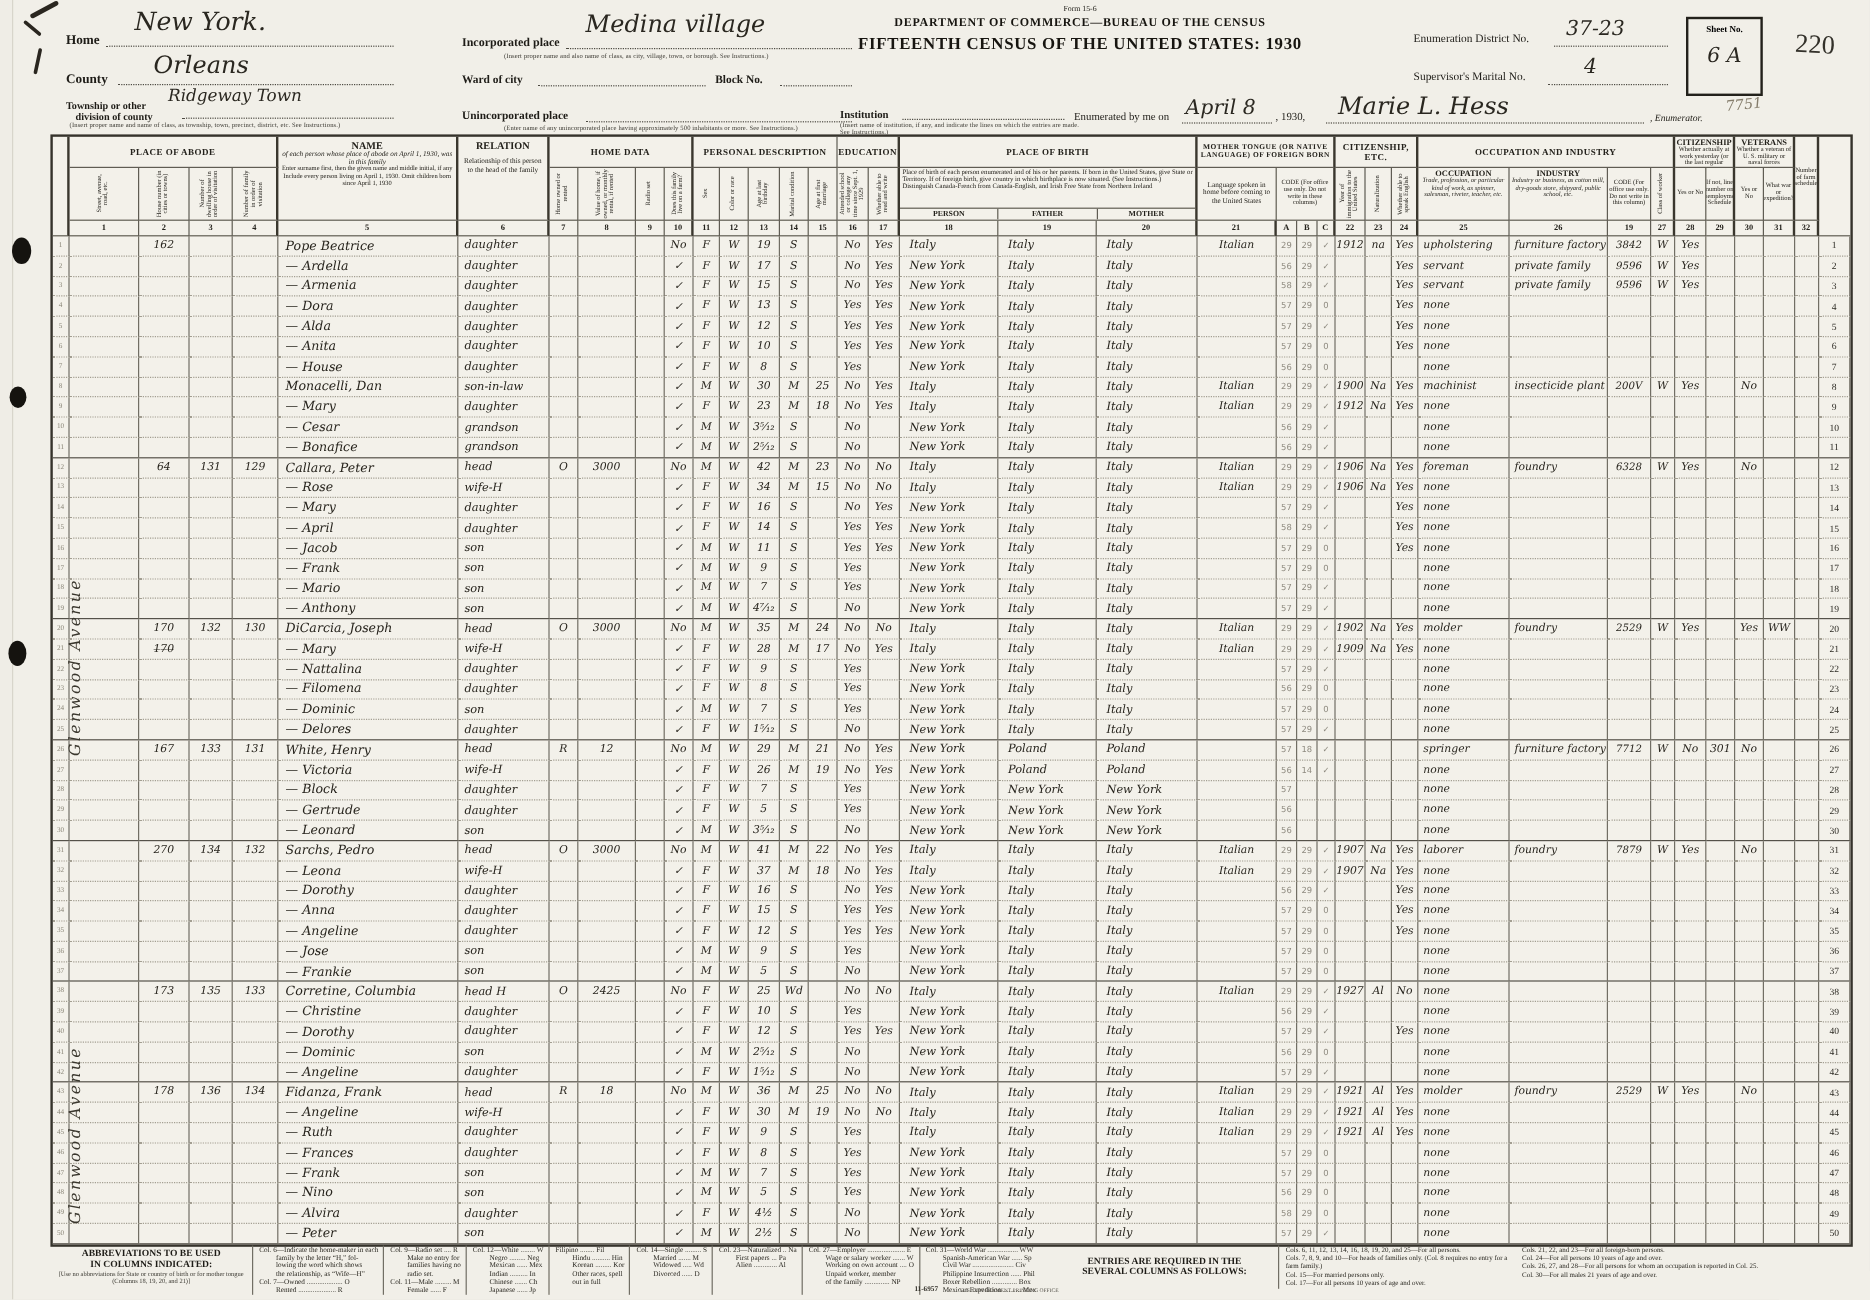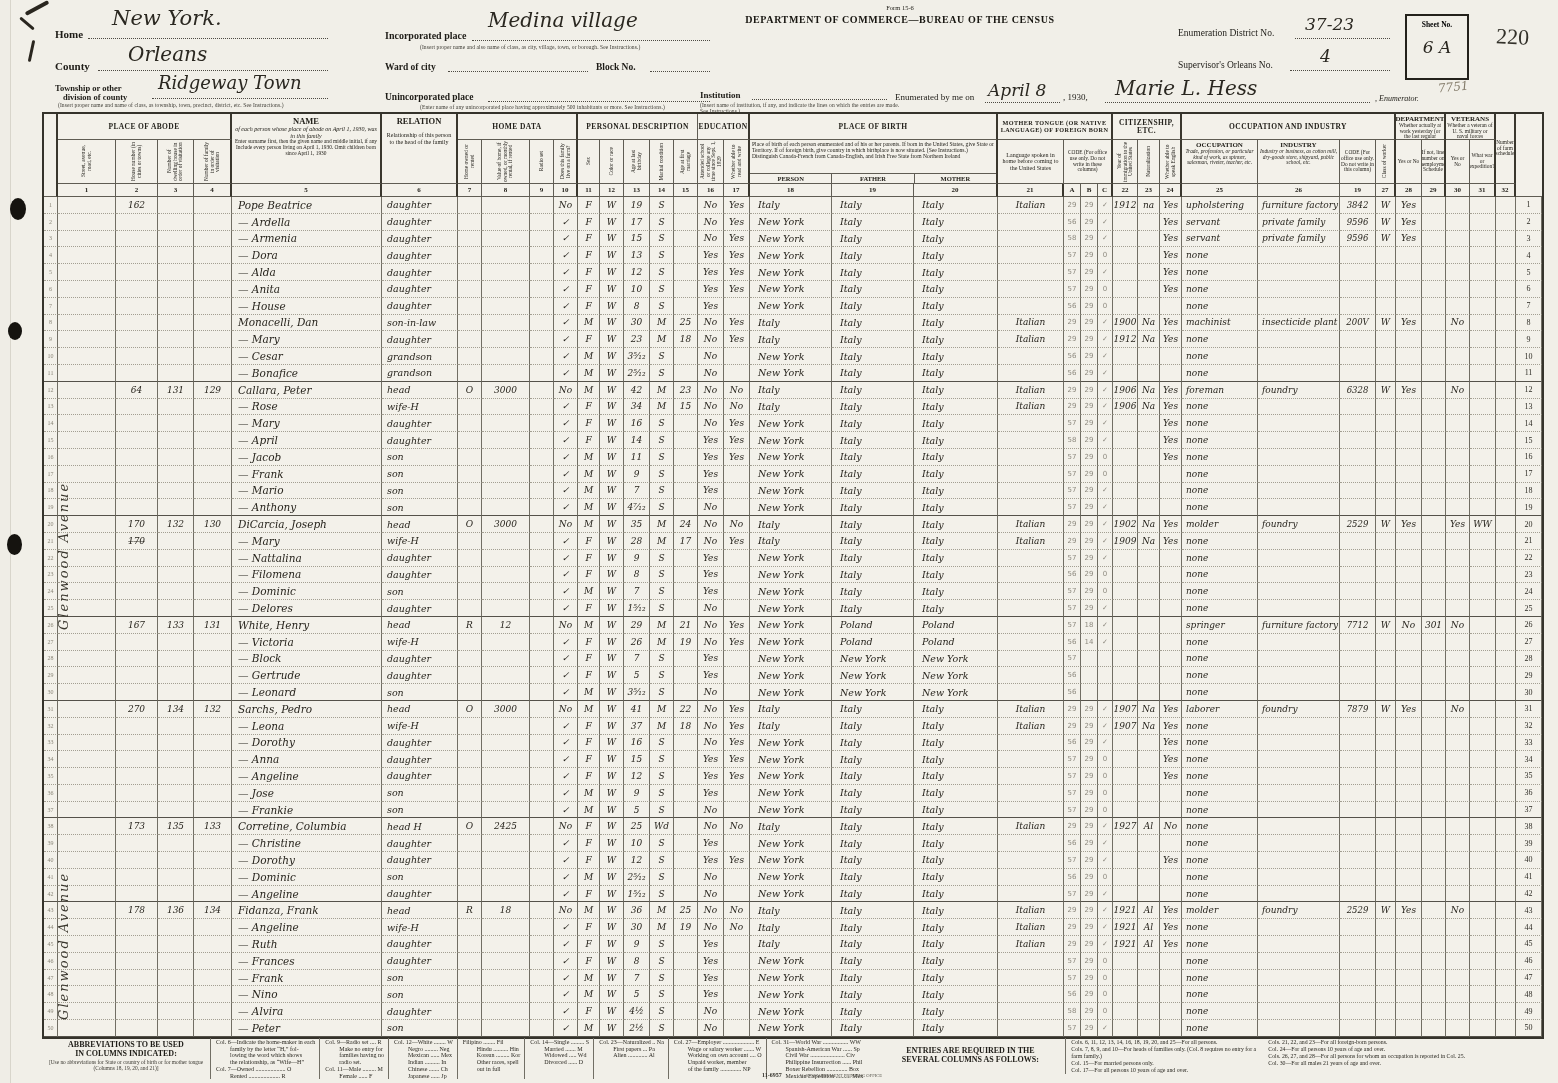--- a/index.html
+++ b/index.html
@@ -83,58 +83,59 @@
   <div class="abs dot" style="left:88px;top:38px;width:240px;"></div>
   <div class="abs hw" style="left:112px;top:6px;font-size:21px;">New York.</div>
 
   <div class="abs lbl" style="left:55px;top:60px;font-size:11px;">County</div>
   <div class="abs dot" style="left:98px;top:70px;width:230px;"></div>
   <div class="abs hw" style="left:128px;top:42px;font-size:20px;">Orleans</div>
 
   <div class="abs lbl" style="left:55px;top:83px;font-size:8.5px;">Township or other</div>
   <div class="abs lbl" style="left:63px;top:92px;font-size:8.5px;">division of county</div>
   <div class="abs dot" style="left:152px;top:98px;width:176px;"></div>
-  <div class="abs hw" style="left:158px;top:72px;font-size:18px;">Ridgeway Town</div>
+  <div class="abs hw" style="left:140px;top:72px;font-size:14px;">Ridgeway Town</div>
   <div class="abs note" style="left:58px;top:102px;width:290px;">(Insert proper name and name of class, as township, town, precinct, district, etc.   See Instructions.)</div>
 
   <div class="abs lbl" style="left:385px;top:30px;font-size:10px;">Incorporated place</div>
   <div class="abs dot" style="left:472px;top:40px;width:238px;"></div>
   <div class="abs hw" style="left:488px;top:8px;font-size:20px;">Medina village</div>
   <div class="abs note" style="left:420px;top:44px;width:300px;">(Insert proper name and also name of class, as city, village, town, or borough.   See Instructions.)</div>
 
   <div class="abs lbl" style="left:385px;top:62px;font-size:9.5px;">Ward of city</div>
   <div class="abs dot" style="left:448px;top:71px;width:140px;"></div>
   <div class="abs lbl" style="left:596px;top:62px;font-size:9.5px;">Block No.</div>
   <div class="abs dot" style="left:650px;top:71px;width:60px;"></div>
 
   <div class="abs lbl" style="left:385px;top:92px;font-size:9.5px;">Unincorporated place</div>
   <div class="abs dot" style="left:488px;top:101px;width:222px;"></div>
   <div class="abs note" style="left:420px;top:104px;width:300px;">(Enter name of any unincorporated place having approximately 500 inhabitants or more.   See Instructions.)</div>
 
   <div class="abs" style="left:760px;top:4px;width:280px;text-align:center;font-size:6.5px;color:#23211b;">Form 15-6</div>
   <div class="abs big-title" style="left:700px;top:14px;width:400px;text-align:center;font-size:10px;">DEPARTMENT OF COMMERCE—BUREAU OF THE CENSUS</div>
+  <div class="abs big-title" style="left:680px;top:30px;width:440px;text-align:center;font-size:14px;">FIFTEENTH CENSUS OF THE UNITED STATES:  1930</div>
 
   <div class="abs lbl" style="left:700px;top:90px;font-size:9px;">Institution</div>
   <div class="abs dot" style="left:752px;top:99px;width:135px;"></div>
   <div class="abs note" style="left:700px;top:102px;width:200px;">(Insert name of institution, if any, and indicate the lines on which the entries are made.   See Instructions.)</div>
 
   <div class="abs lbl" style="left:895px;top:92px;font-size:9px;font-weight:normal;">Enumerated by me on</div>
   <div class="abs dot" style="left:985px;top:102px;width:75px;"></div>
   <div class="abs hw" style="left:988px;top:80px;font-size:17px;">April 8</div>
   <div class="abs lbl" style="left:1063px;top:92px;font-size:9px;font-weight:normal;">, 1930,</div>
   <div class="abs dot" style="left:1105px;top:102px;width:265px;"></div>
   <div class="abs hw" style="left:1115px;top:76px;font-size:20px;">Marie L. Hess</div>
   <div class="abs" style="left:1375px;top:94px;font-size:8px;font-style:italic;color:#23211b;">, Enumerator.</div>
   <div class="abs hw" style="left:1438px;top:80px;font-size:12px;color:#857d6c;transform:rotate(-6deg);">7751</div>
 
   <div class="abs lbl" style="left:1178px;top:28px;font-size:9.5px;font-weight:normal;">Enumeration District No.</div>
   <div class="abs dot" style="left:1295px;top:38px;width:95px;"></div>
   <div class="abs hw" style="left:1305px;top:14px;font-size:17px;">37-23</div>
 
-  <div class="abs lbl" style="left:1178px;top:60px;font-size:9.5px;font-weight:normal;">Supervisor's Orleans No.</div>
+  <div class="abs lbl" style="left:1178px;top:60px;font-size:9.5px;font-weight:normal;">Supervisor's Marital No.</div>
   <div class="abs dot" style="left:1290px;top:70px;width:100px;"></div>
   <div class="abs hw" style="left:1320px;top:46px;font-size:17px;">4</div>
 
   <div class="abs sheetbox" style="left:1405px;top:14px;width:60px;height:62px;">
     <div style="font-size:7.5px;font-weight:bold;margin-top:4px;">Sheet No.</div>
     <div class="hw" style="font-size:17px;margin-top:8px;">6 A</div>
   </div>
   <div class="abs" style="left:1496px;top:24px;font-size:22px;font-family:'Liberation Serif',serif;color:#33312a;transform:rotate(3deg);">220</div>
 
   <div id="sheet">
@@ -154,21 +155,21 @@
       <div class="t6" style="margin-top:6px;">Relationship of this person to the head of the family</div>
     </div>
     <div class="hc grp thick" style="grid-column:8/12;grid-row:1;">HOME DATA</div>
     <div class="hc grp" style="grid-column:12/17;grid-row:1;">PERSONAL DESCRIPTION</div>
     <div class="hc grp thick" style="grid-column:17/19;grid-row:1;">EDUCATION</div>
     <div class="hc grp thick" style="grid-column:19/22;grid-row:1;">PLACE OF BIRTH</div>
     <div class="hc grp thick" style="grid-column:22/26;grid-row:1;font-size:6.2px;">MOTHER TONGUE (OR NATIVE LANGUAGE) OF FOREIGN BORN</div>
     <div class="hc grp thick" style="grid-column:26/29;grid-row:1;">CITIZENSHIP, ETC.</div>
     <div class="hc grp thick" style="grid-column:29/33;grid-row:1;">OCCUPATION AND INDUSTRY</div>
     <div class="hc stack thick" style="grid-column:33/35;grid-row:1;padding:1px;">
-      <div style="font-size:7px;font-weight:bold;">DEPARTMENT</div>
+      <div style="font-size:7px;font-weight:bold;">CITIZENSHIP</div>
       <div class="t55">Whether actually at work yesterday (or the last regular working day)</div>
     </div>
     <div class="hc stack thick" style="grid-column:35/37;grid-row:1;padding:1px;">
       <div style="font-size:7px;font-weight:bold;">VETERANS</div>
       <div class="t55">Whether a veteran of U. S. military or naval forces</div>
     </div>
     <div class="hc thick t55" style="grid-column:37;grid-row:1/3;padding:1px;">Number of farm schedule</div>
 
     <div class="hc vtc" style="grid-column:2;grid-row:2;">
         <span>Street, avenue, road, etc.</span>

